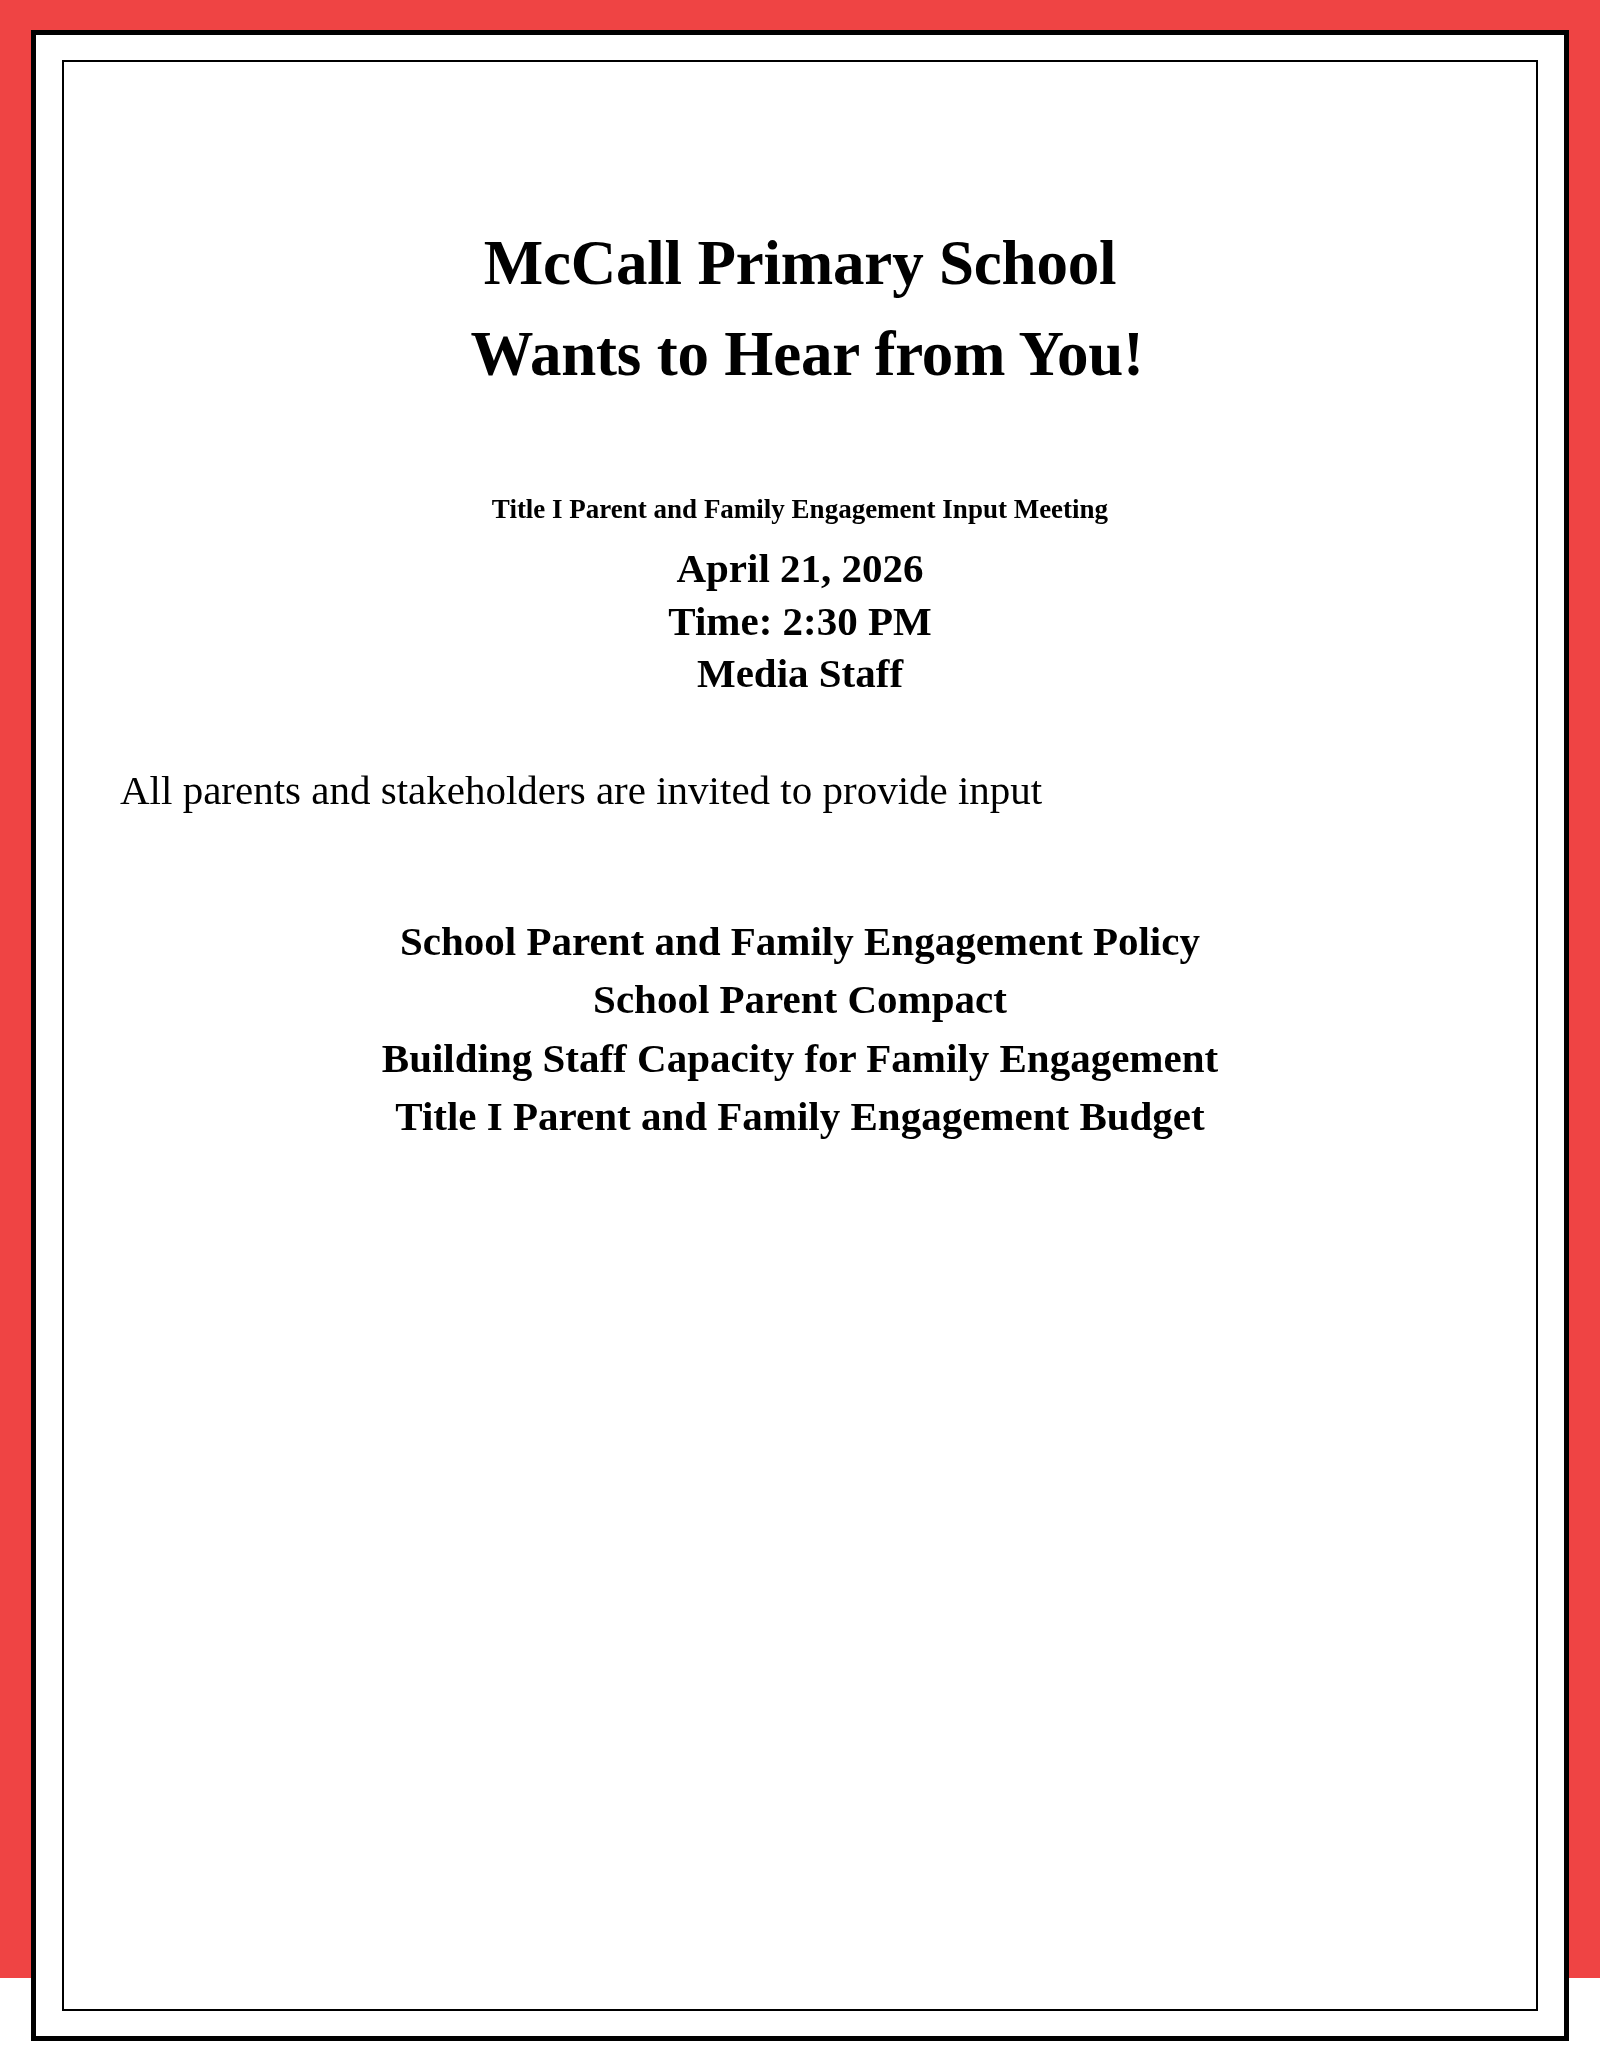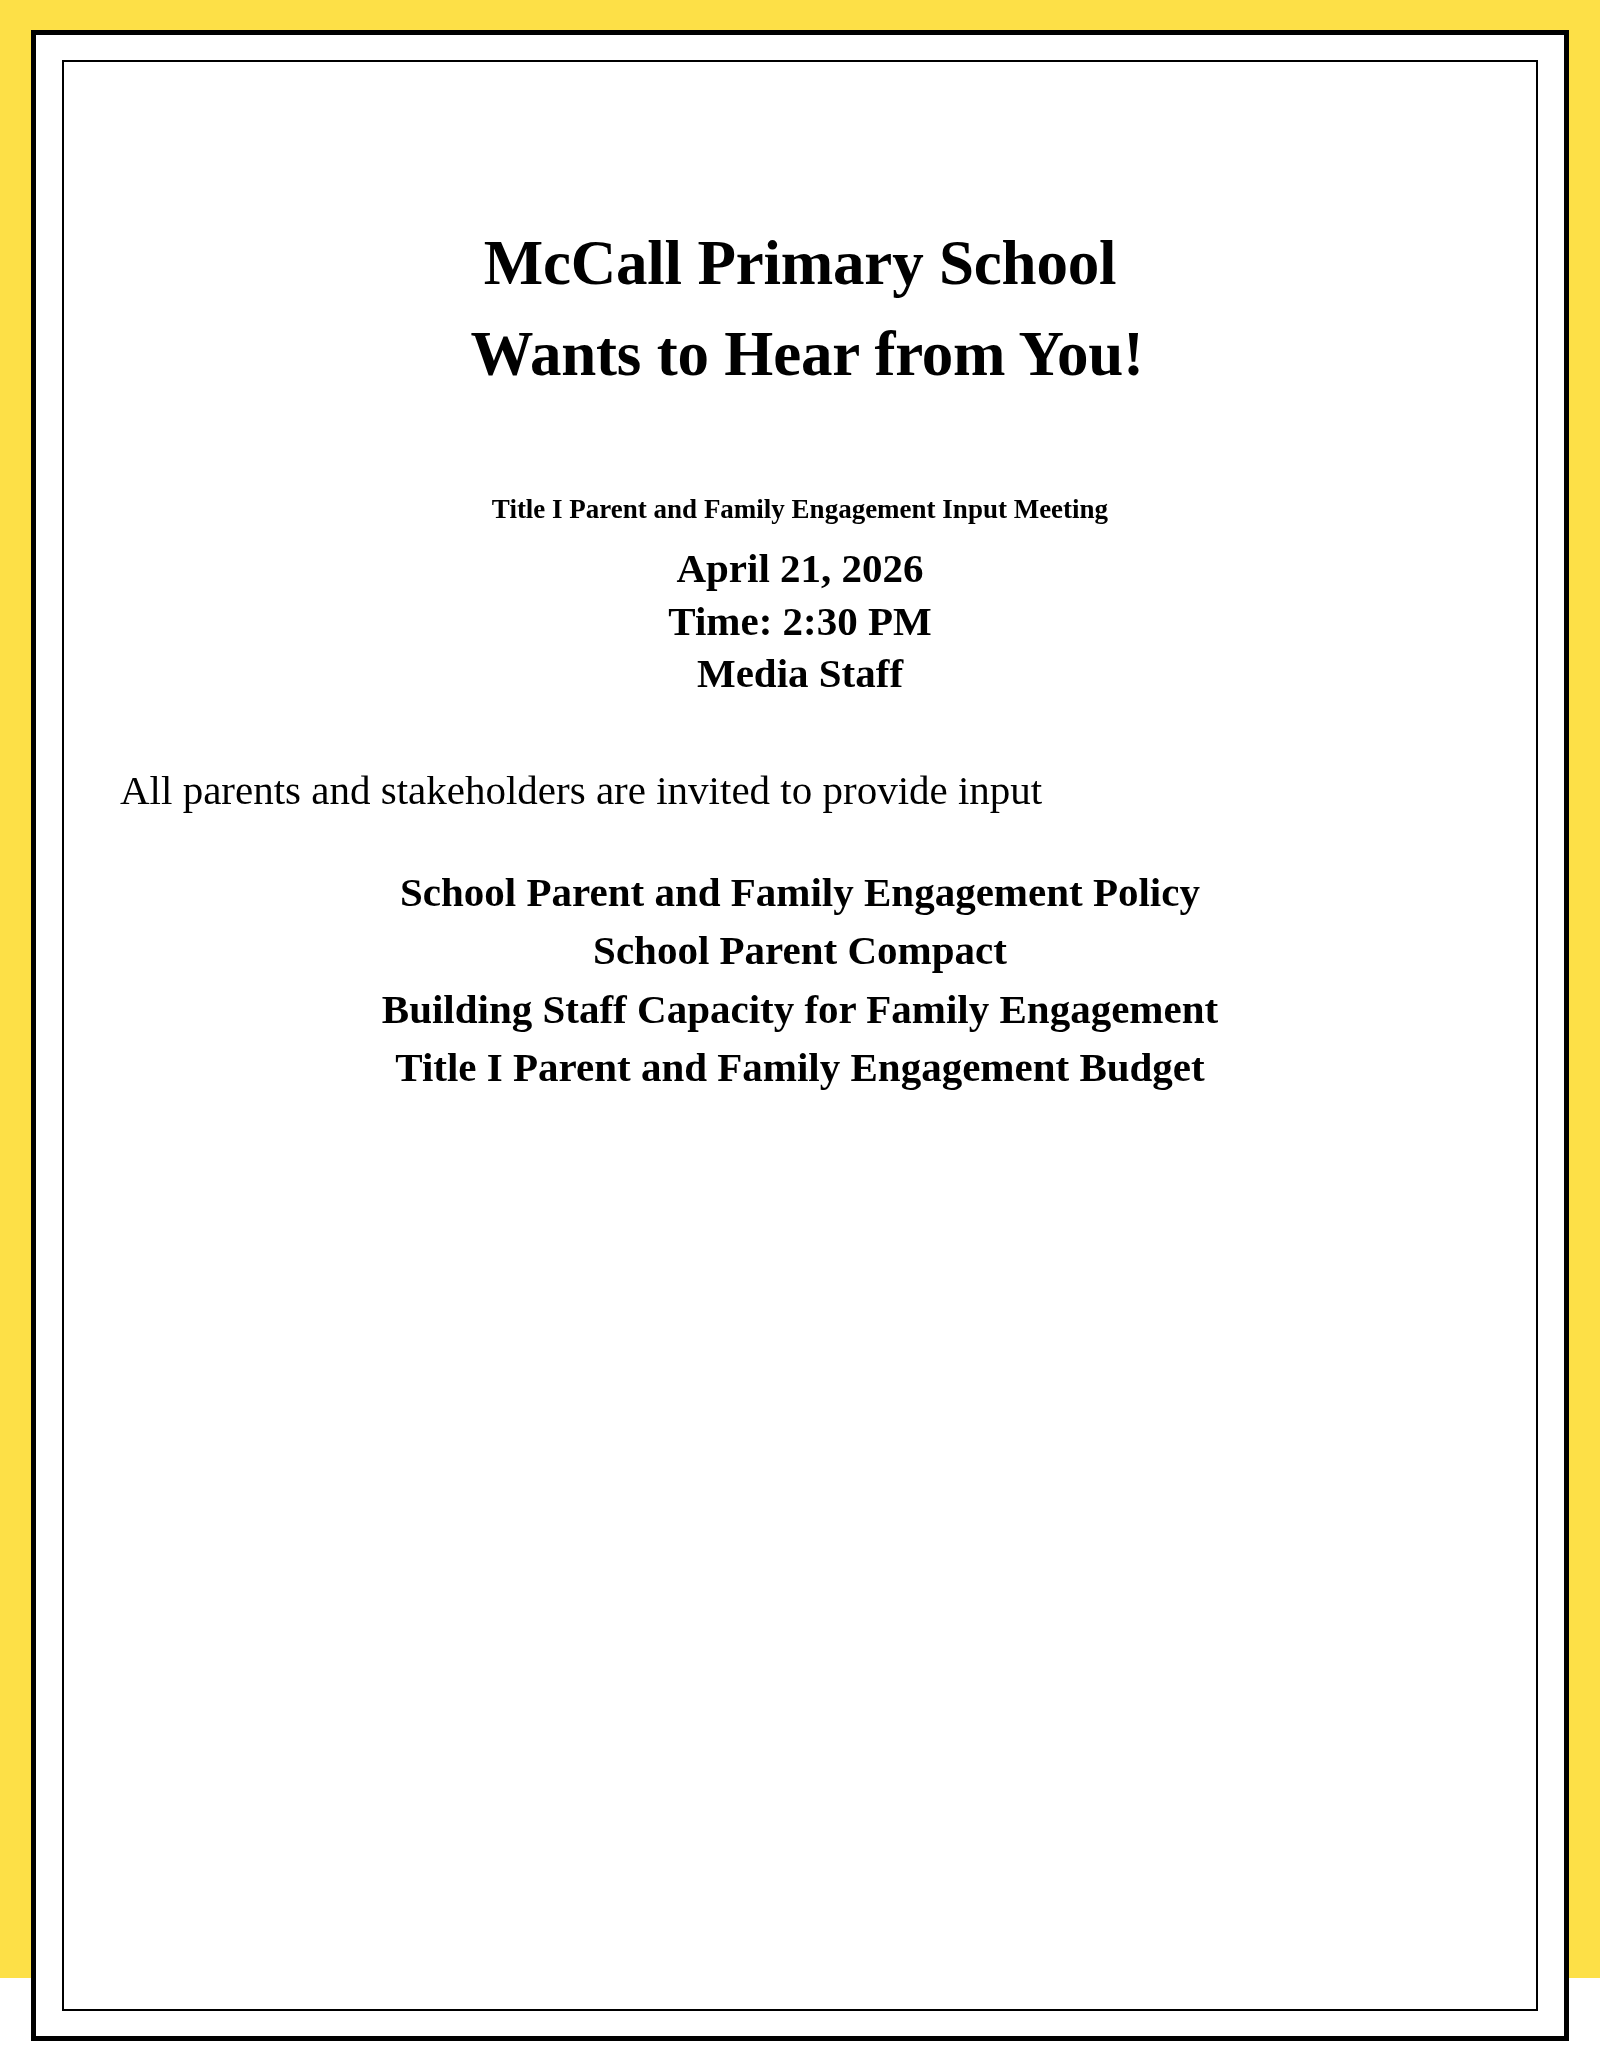--- a/index.html
+++ b/index.html
@@ -14,21 +14,21 @@
     font-family: "Liberation Serif", "DejaVu Serif", serif;
     color: #000000;
     -webkit-font-smoothing: antialiased;
   }
 
   
   .page {
     position: relative;
     width: 1600px;
     height: 1978px;
-    background: #fde047;
+    background: #ef4444;
   }
 
   
   .outer-frame {
     position: absolute;
     left: 31px;
     top: 30px;
     width: 1538px;
     height: 2011px;
     border: 5px solid #000000;
@@ -104,21 +104,21 @@
     line-height: 1.28;
     text-align: left;
   }
 
   .intro-paragraph .para-line {
     display: block;
     white-space: pre;
   }
 
   .topics-list {
-    margin-top: 47px;
+    margin-top: 96px;
     text-align: center;
     font-size: 41px;
     font-weight: bold;
     line-height: 1.42;
   }
 
   .topics-list .topic-item { white-space: pre; }
 
   .spacer-bottom { height: 480px; }
 </style>

